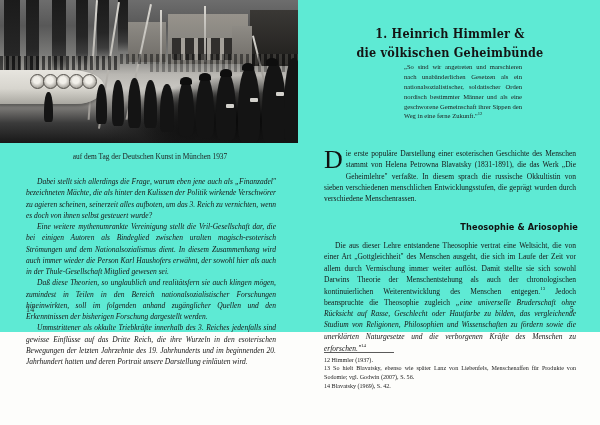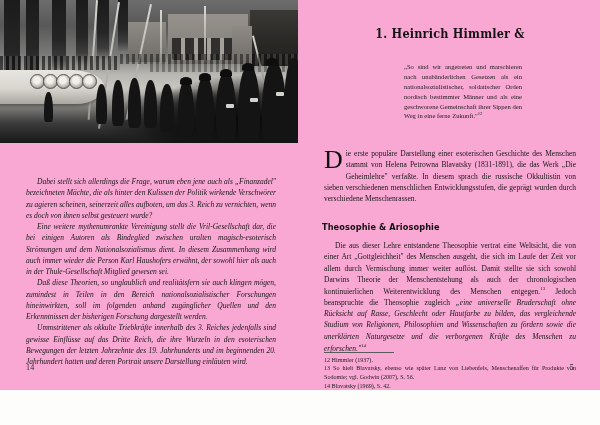--- a/index.html
+++ b/index.html
@@ -17,23 +17,23 @@
   .spread {
     position: relative;
     width: 600px;
     height: 425px;
     background: #fdfdfb;
     display: flex;
   }
   .page {
     position: relative;
     width: 300px;
-    height: 390px;
+    height: 332px;
     box-sizing: border-box;
-    background: #f9a8d4;
+    background: #5eead4;
   }
   .page-left { padding: 0; }
   .page-right { padding: 0; }
 
   
   .photo-wrap {
     position: absolute;
     left: 0;
     top: 0;
     width: 298px;
@@ -220,21 +220,21 @@
     font-weight: 400;
     letter-spacing: .05px;
     color: #111;
   }
 
   .sub-heading {
     position: absolute;
     left: 22px;
     top: 222px;
     width: 256px;
-    text-align: left;
+    text-align: right;
     font-family: "DejaVu Sans", sans-serif;
     font-size: 8.2px;
     font-weight: 600;
     letter-spacing: .1px;
     color: #111;
   }
 
   .body-right-1 {
     position: absolute;
     left: 24px;
@@ -345,36 +345,38 @@
         <div class="helmet" style="left:242px; top:63px;"></div>
         <div class="helmet" style="left:266px; top:58px;"></div>
 
         <div class="armband" style="left:226px; top:104px;"></div>
         <div class="armband" style="left:250px; top:98px;"></div>
         <div class="armband" style="left:276px; top:92px;"></div>
       </div>
     </div>
 
     <div class="caption">
+      <div>auf dem Tag der Deutschen Kunst in München 1937</div>
     </div>
 
     <div class="body-left">
       <p>Dabei stellt sich allerdings die Frage, warum eben jene auch als „Finanzadel" bezeichneten Mächte, die als hinter den Kulissen der Politik wirkende Verschwörer zu agieren scheinen, seinerzeit alles aufboten, um das 3. Reich zu vernichten, wenn es doch von ihnen selbst gesteuert wurde?</p>
       <p>Eine weitere mythenumrankte Vereinigung stellt die Vril-Gesellschaft dar, die bei einigen Autoren als Bindeglied zwischen uralten magisch-esoterisch Strömungen und dem Nationalsozialismus dient. In diesem Zusammenhang wird auch immer wieder die Person Karl Haushofers erwähnt, der sowohl hier als auch in der Thule-Gesellschaft Mitglied gewesen sei.</p>
       <p>Daß diese Theorien, so unglaublich und realitätsfern sie auch klingen mögen, zumindest in Teilen in den Bereich nationalsozialistischer Forschungen hineinwirkten, soll im folgenden anhand zugänglicher Quellen und den Erkenntnissen der bisherigen Forschung dargestellt werden.</p>
       <p>Ummstrittener als okkulte Triebkräfte innerhalb des 3. Reiches jedenfalls sind gewisse Einflüsse auf das Dritte Reich, die ihre Wurzeln in den esoterischen Bewegungen der letzten Jahrzehnte des 19. Jahrhunderts und im beginnenden 20. Jahrhundert hatten und deren Portrait unsere Darstellung einläuten wird.</p>
     </div>
 
     <div class="folio folio-left">14</div>
   </div>
 
   <div class="page page-right">
 
     <div class="chapter-title">
       <span class="line">1. Heinrich Himmler &amp;</span>
+      <span class="line">die völkischen Geheimbünde</span>
     </div>
 
     <div class="epigraph">
       <span>„So sind wir angetreten und marschieren nach unabänderlichen Gesetzen als ein nationalsozialistischer, soldatischer Orden nordisch bestimmter Männer und als eine geschworene Gemeinschaft ihrer Sippen den Weg in eine ferne Zukunft."</span><sup>12</sup>
     </div>
 
 
     <div class="body-right-1">
       <p><span class="dropcap">D</span><span>ie erste populäre Darstellung einer esoterischen Geschichte des Menschen stammt von Helena Petrowna Blavatsky (1831-1891), die das Werk „Die Geheimlehre" verfaßte. In diesem sprach die russische Okkultistin von sieben verschiedenen menschlichen Entwicklungsstufen, die geprägt wurden durch verschiedene Menschenrassen.</span></p>
     </div>

